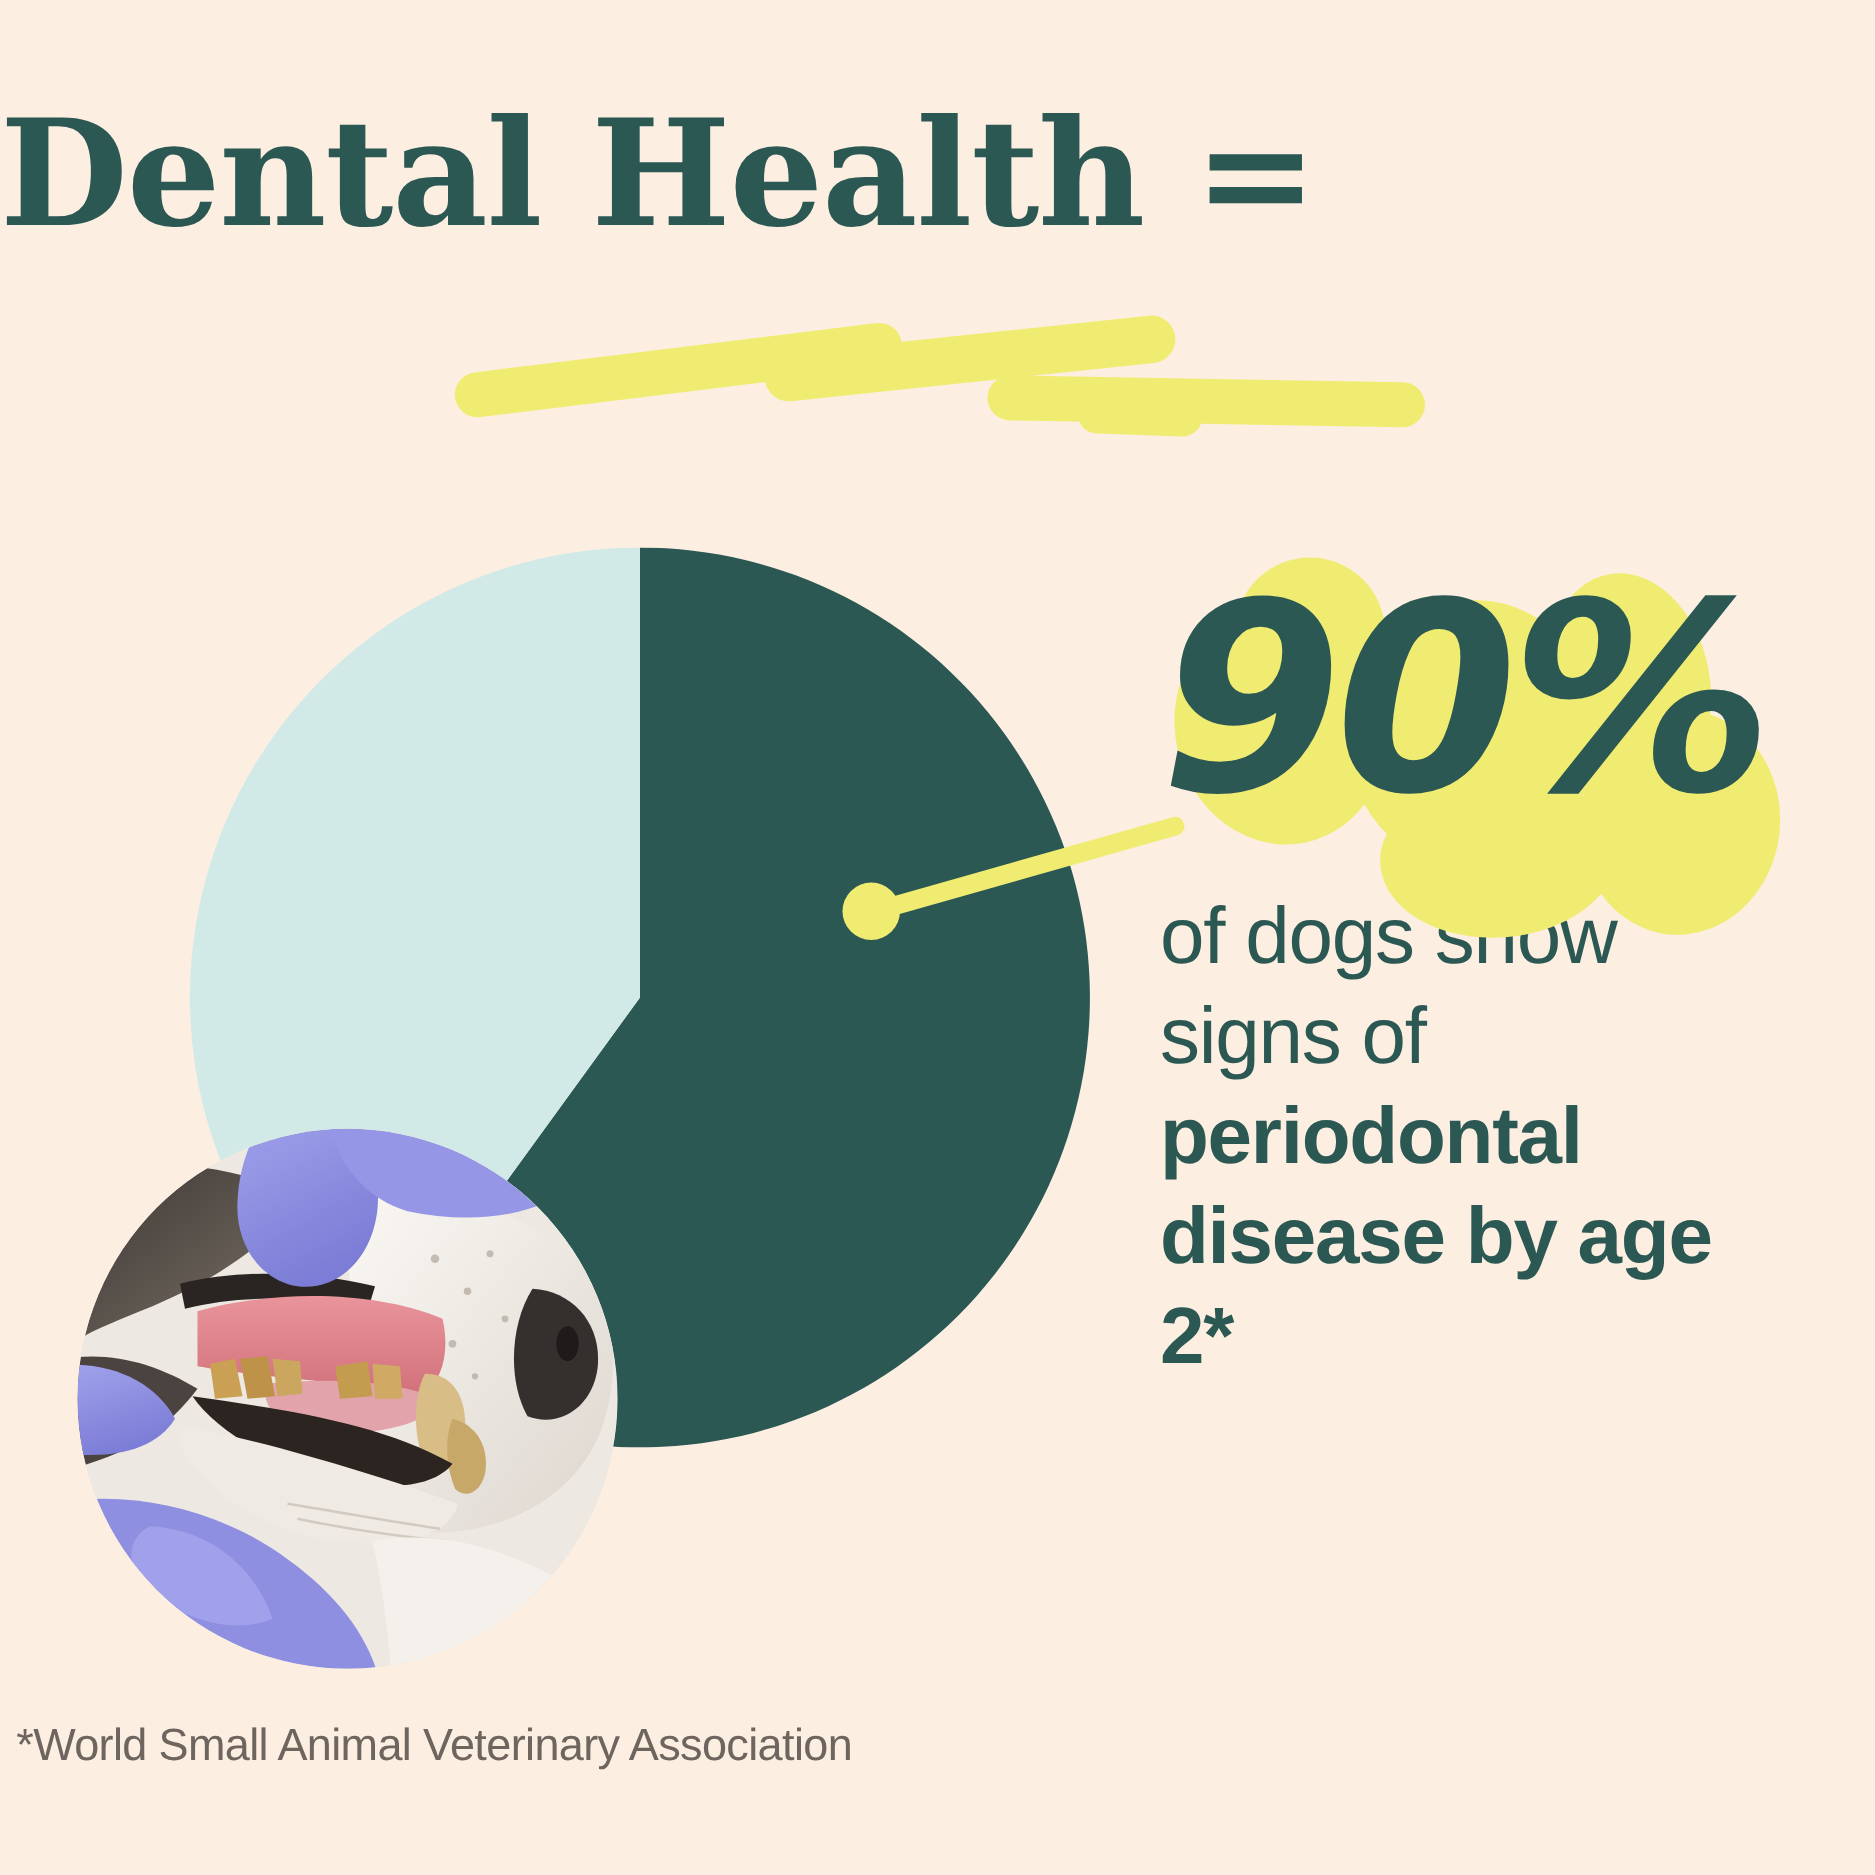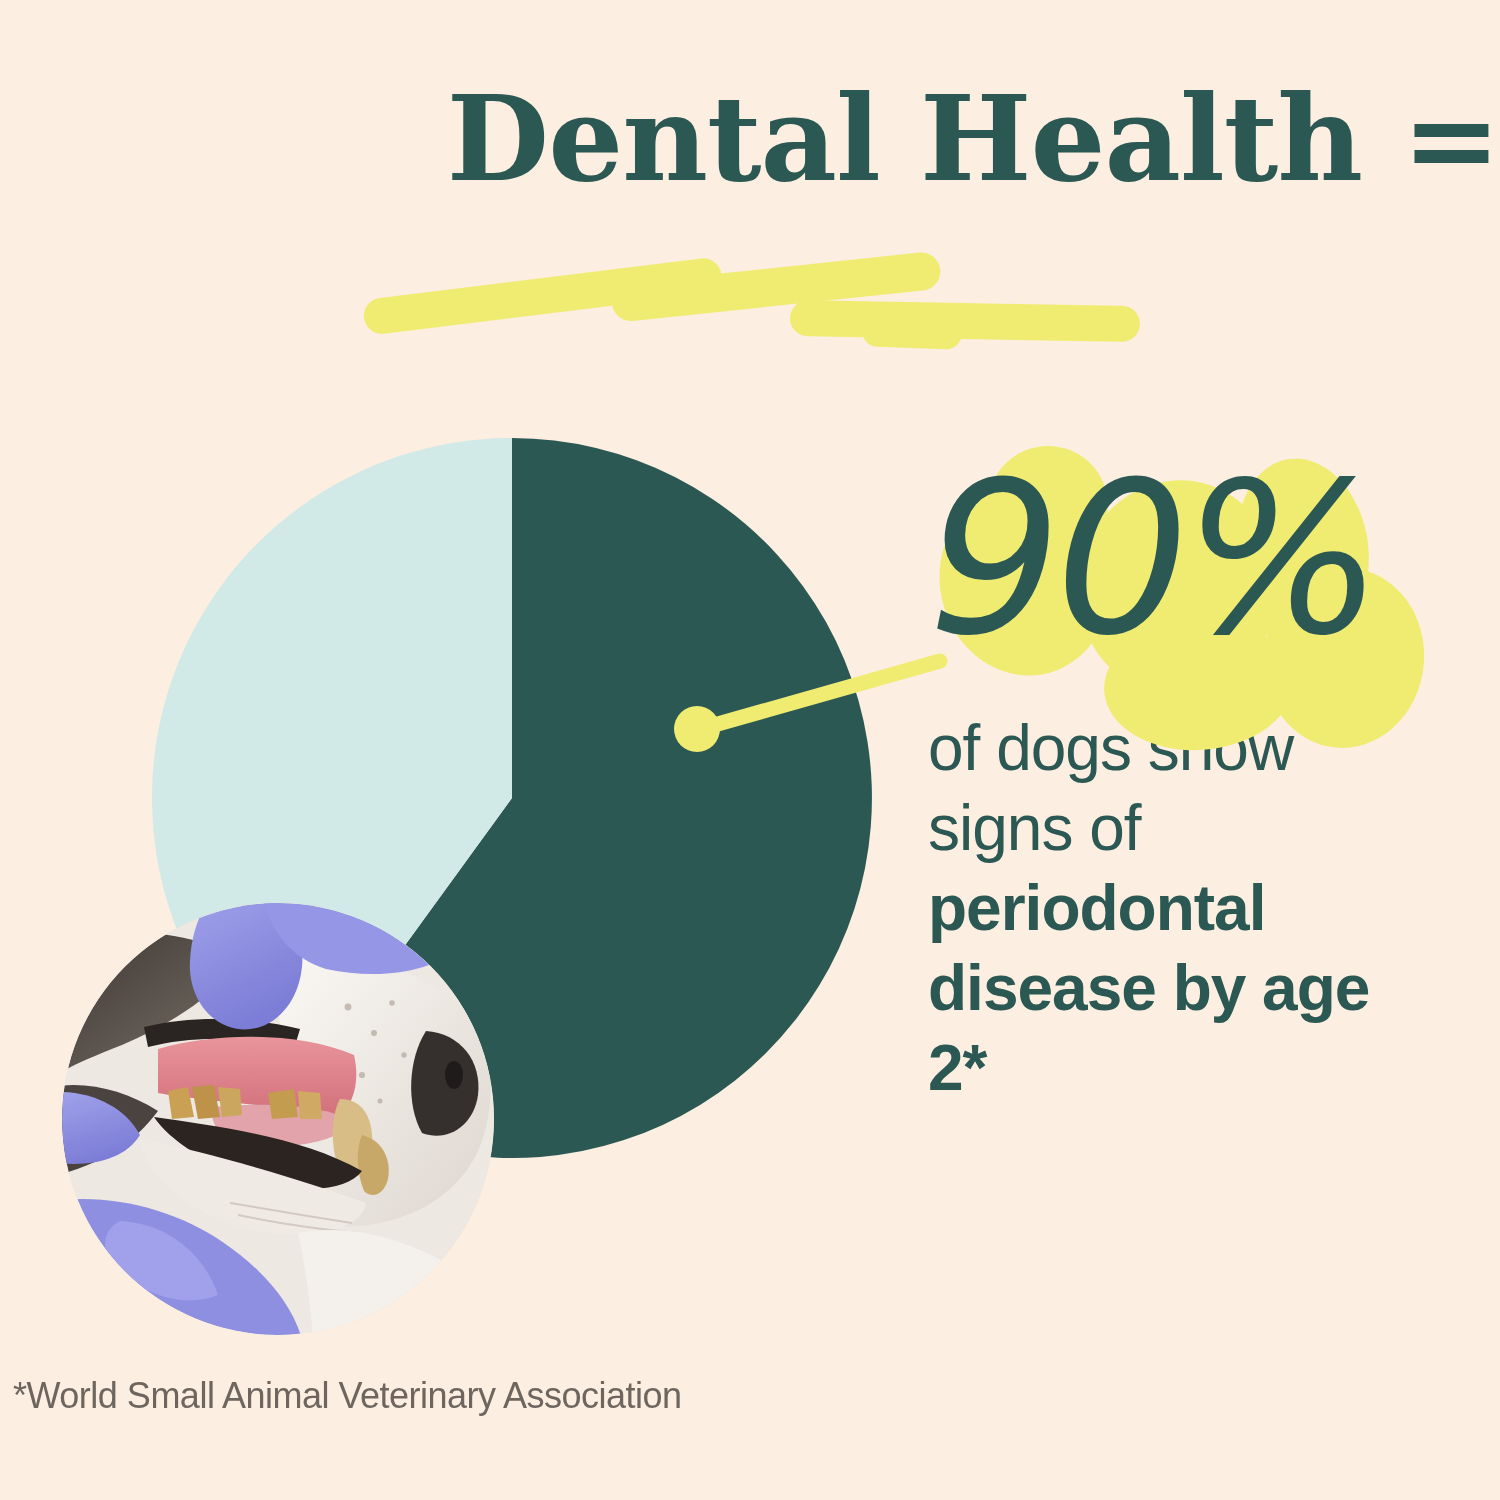--- a/index.html
+++ b/index.html
@@ -19,21 +19,21 @@
     height: 1500px;
     background: #FCEEE1;
   }
 
   
   .title-block {
     position: absolute;
     top: 78px;
     left: 0;
     width: 1500px;
-    text-align: right;
+    text-align: left;
     z-index: 5;
   }
   .title-line {
     position: relative;
     display: block;
     font-family: "DejaVu Serif", "Liberation Serif", serif;
     font-weight: bold;
     font-size: 118px;
     line-height: 122px;
     letter-spacing: -1px;
@@ -143,21 +143,21 @@
   .blob3 { left: 150px; top: 40px;  width: 200px; height: 215px; transform: rotate(8deg); }
   .blob4 { left: 176px; top: 180px; width: 190px; height: 130px; transform: rotate(-4deg); }
   .blob5 { left: 310px; top: 18px;  width: 130px; height: 180px; transform: rotate(-10deg); }
   .blob6 { left: 336px; top: 128px; width: 160px; height: 180px; transform: rotate(6deg); }
   .pct-value {
     position: absolute;
     left: 0;
     top: 0;
     z-index: 2;
     font-family: "DejaVu Sans", sans-serif;
-    font-weight: normal;
+    font-weight: bold;
     font-style: italic;
     font-size: 210px;
     line-height: 240px;
     letter-spacing: -6px;
     color: #2C5854;
     white-space: nowrap;
   }
 
   .stat-text {
     margin-top: 0;

